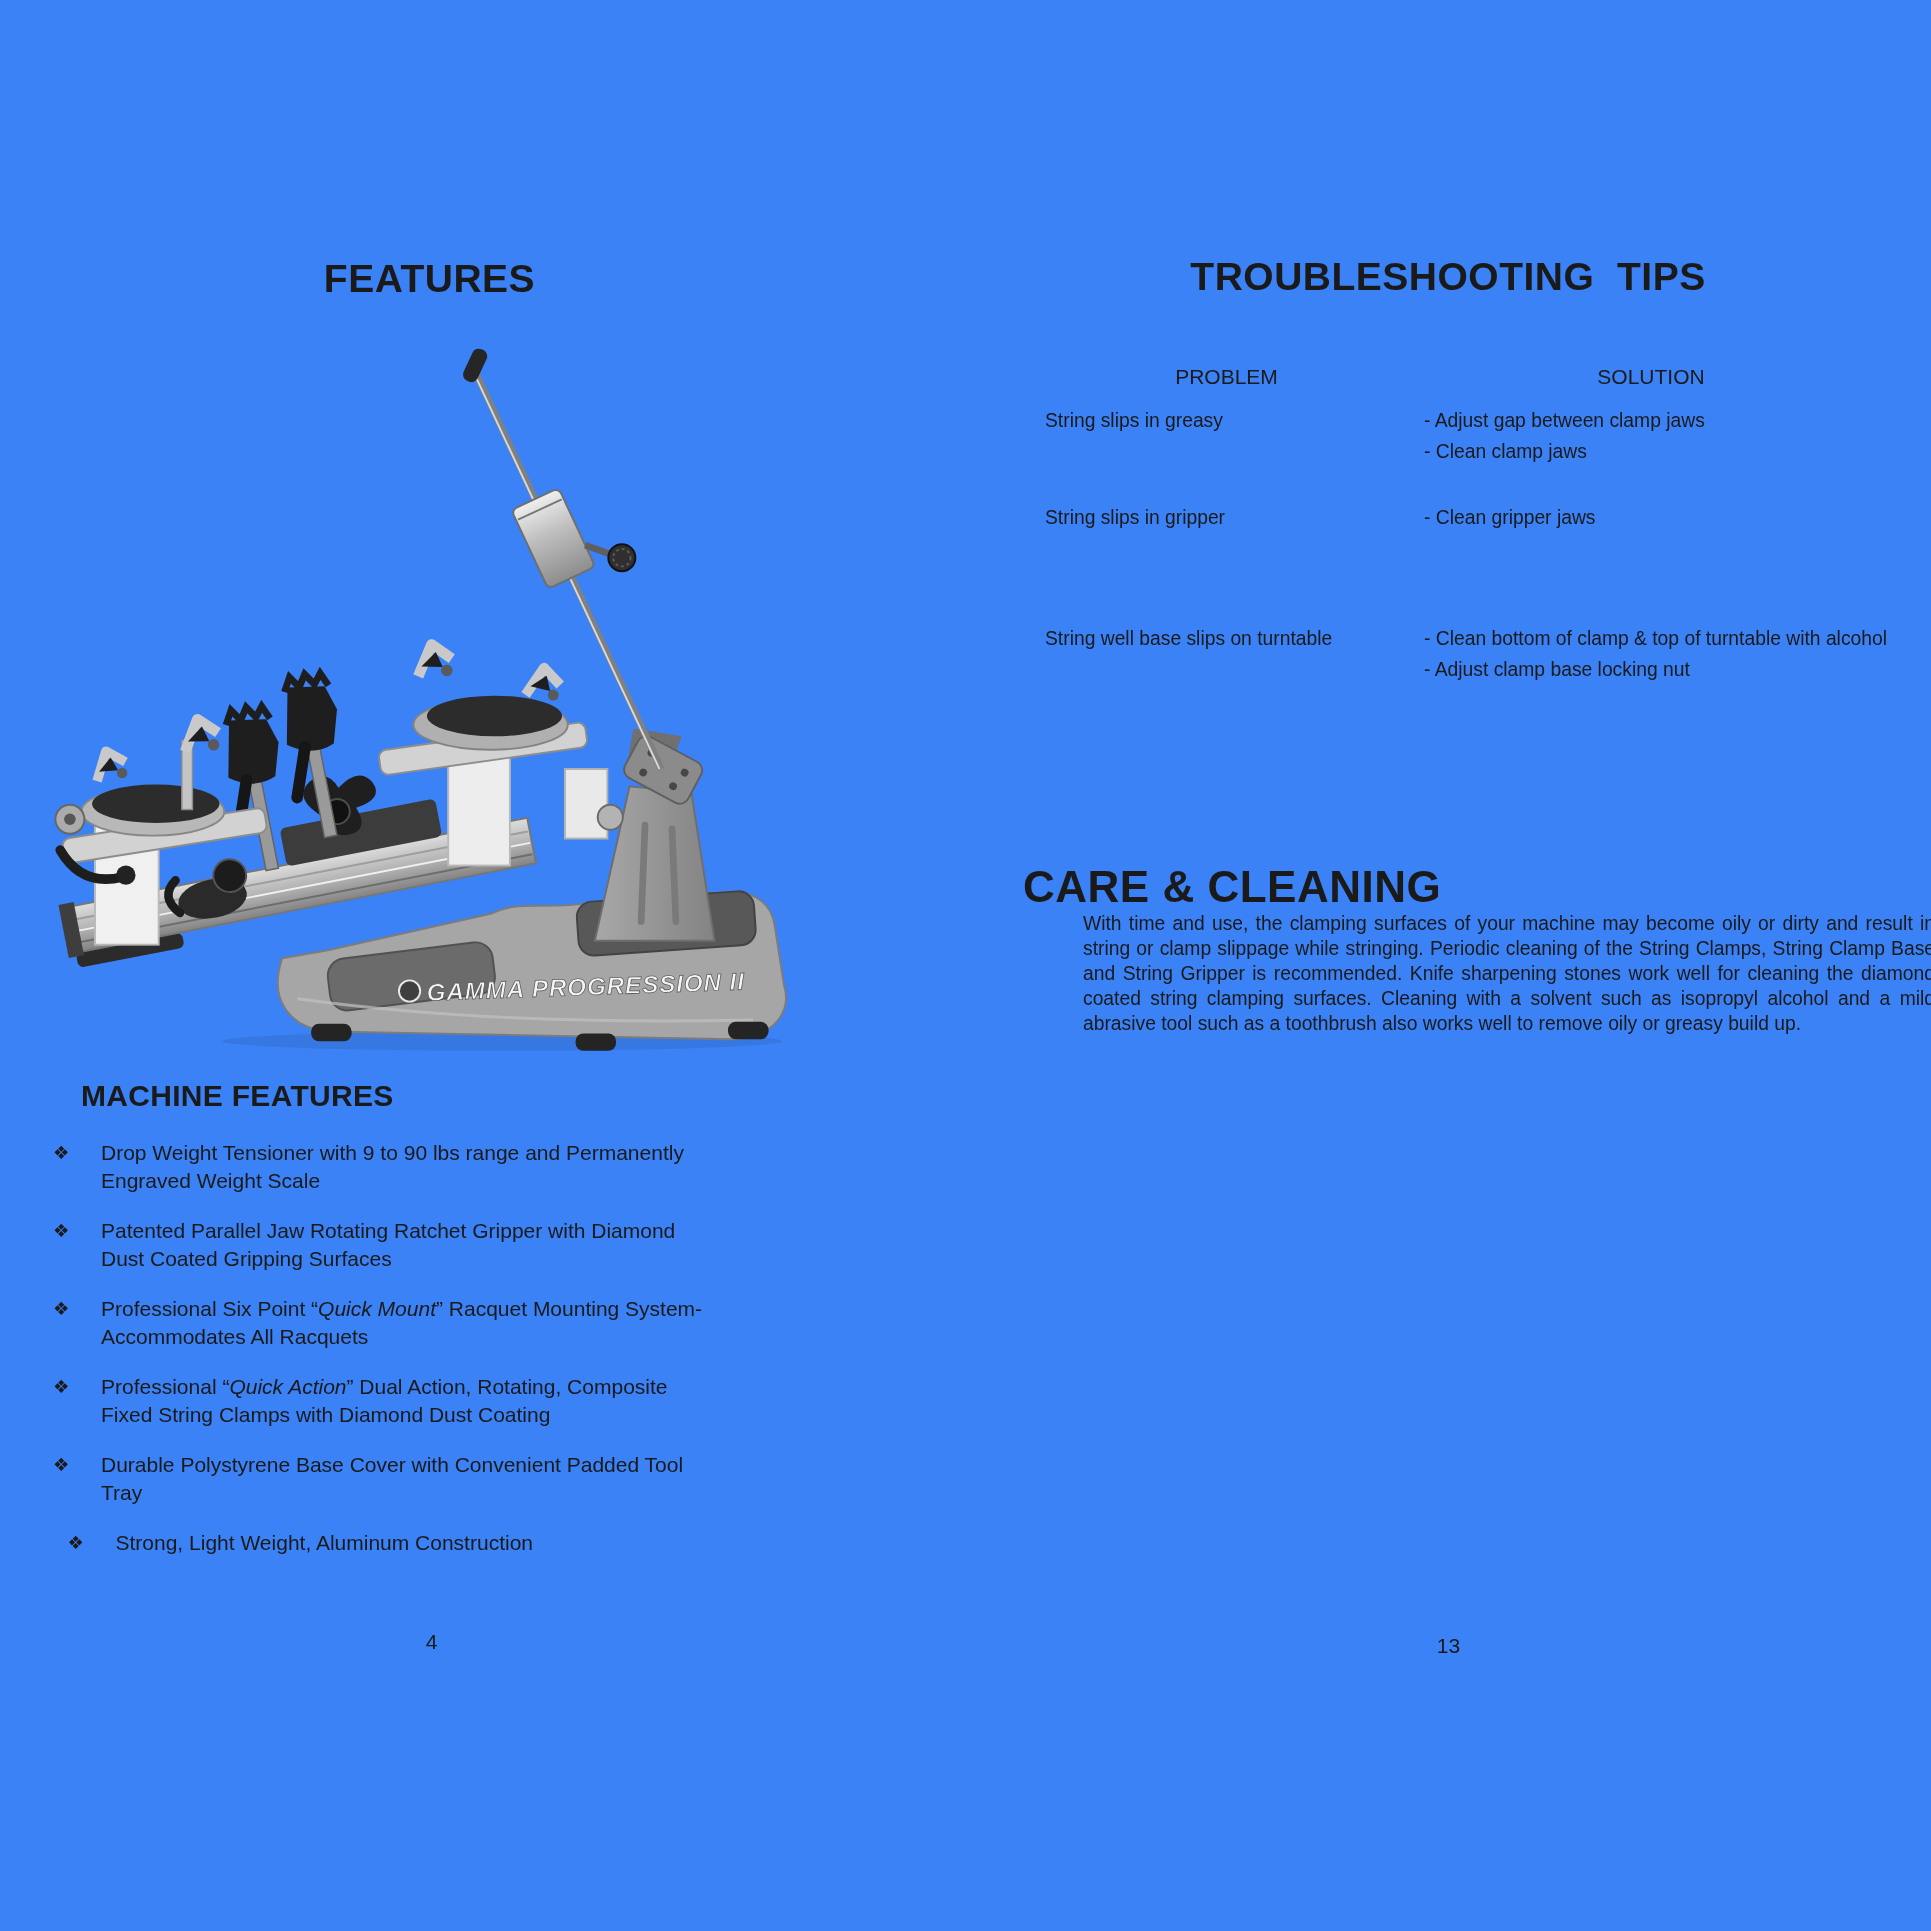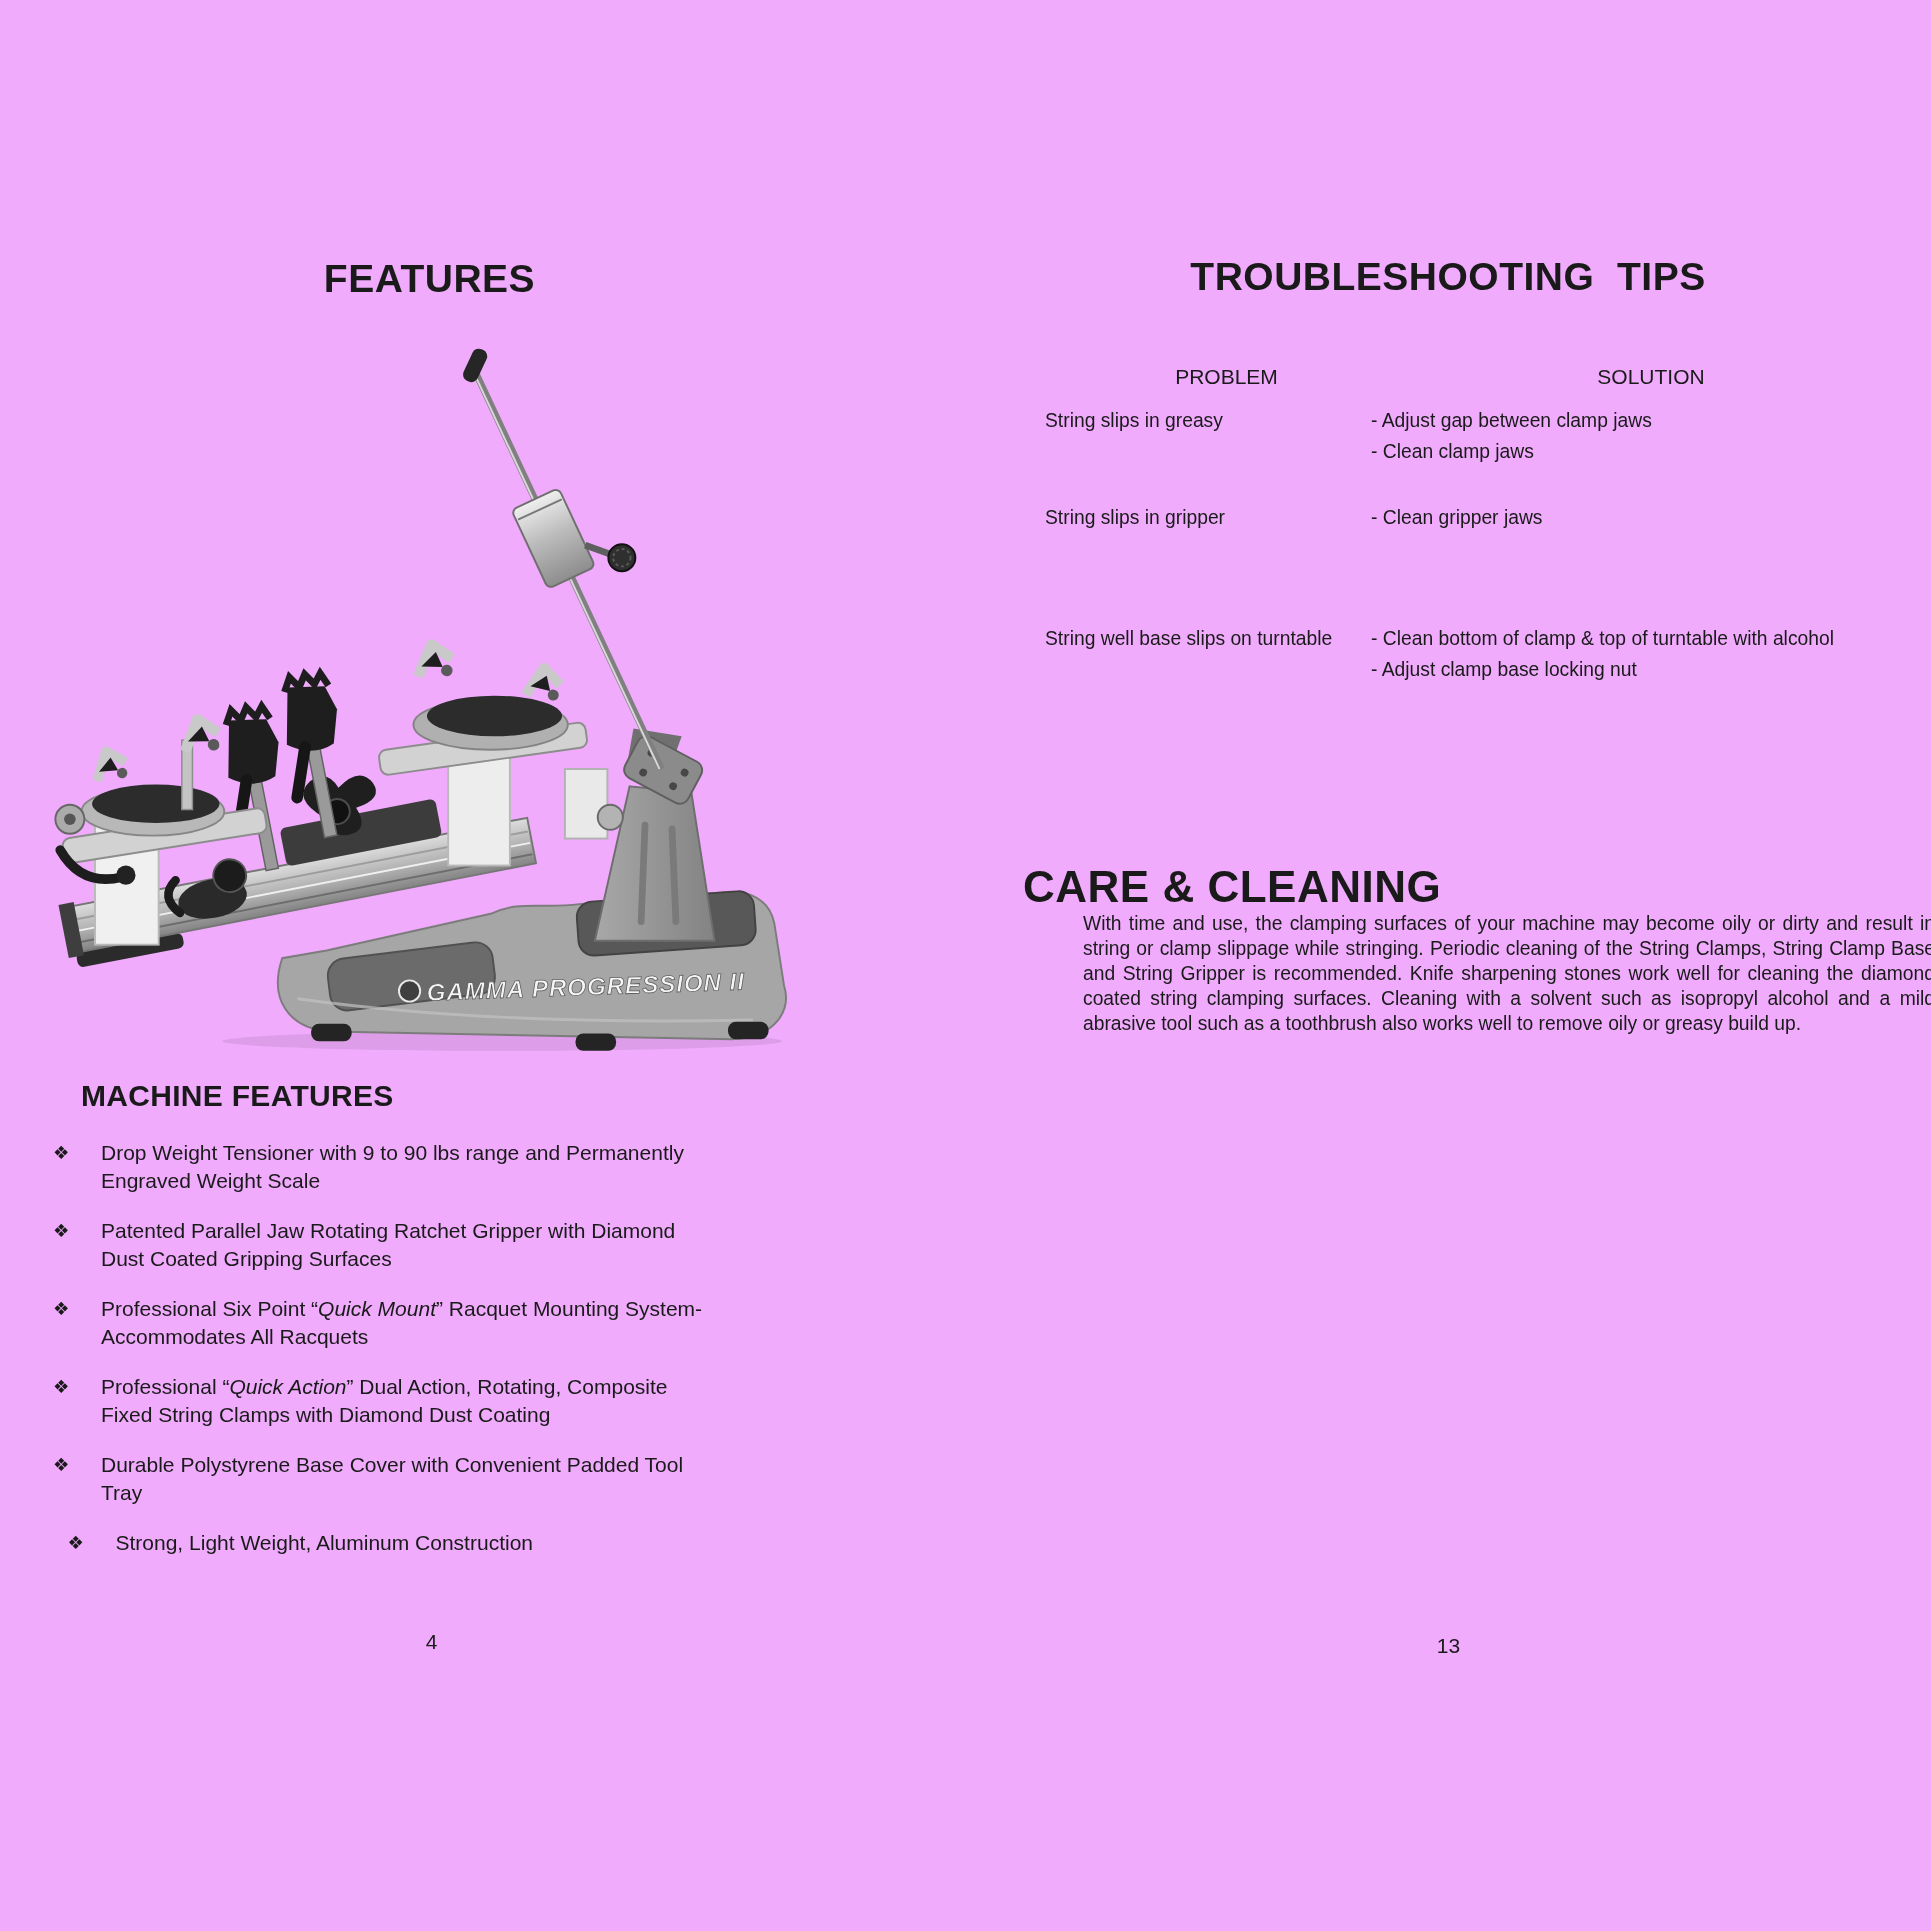--- a/index.html
+++ b/index.html
@@ -1,37 +1,37 @@
 <!DOCTYPE html>
 <html><head>
 <meta charset="utf-8">
 <style>
   html,body{margin:0;padding:0;background:#ffffff;}
-  .sheet{position:relative;width:1931px;height:1931px;background:#f0abfc;overflow:hidden;
+  .sheet{position:relative;width:1931px;height:1931px;background:#3b82f6;overflow:hidden;
          font-family:"Liberation Sans",sans-serif;color:#1a1a1a;}
   .abs{position:absolute;}
   h1,h2{margin:0;font-weight:bold;}
   .page-title{font-size:39px;letter-spacing:0.5px;text-align:center;white-space:pre;}
   .lp-title{left:0;top:257px;width:859px;}
   .rp-title{left:1023px;top:255px;width:850px;}
   .figure{left:39px;top:323px;width:772px;height:729px;}
   .mf-heading{left:81px;top:1079px;font-size:30px;letter-spacing:0.3px;}
   .mf-list{left:53px;top:1139px;width:686px;list-style:none;margin:0;padding:0;}
   .mf-list li{display:flex;margin:0 0 22px 0;font-size:21px;line-height:28px;}
   .mf-list li.indent{margin-left:14.5px;}
   .bullet{flex:none;width:48px;font-size:18.3px;line-height:28px;}
   .mf-txt{width:618px;}
   .pagenum{font-size:21px;text-align:center;width:97px;}
   .pn-left{left:383px;top:1630px;}
   .pn-right{left:1400px;top:1634px;}
   .col-head{font-size:21px;text-align:center;text-underline-offset:3.9px;}
   .ch-problem{left:1043px;top:365px;width:367px;}
   .ch-solution{left:1424px;top:365px;width:454px;}
   .tbl-problem{left:1045px;width:377px;font-size:19.3px;line-height:31px;}
-  .tbl-solutions{left:1371px;width:473px;font-size:19.3px;line-height:31px;}
+  .tbl-solutions{left:1424px;width:473px;font-size:19.3px;line-height:31px;}
   .sol-item{padding-left:17.4px;text-indent:-17.4px;}
   .r1{top:405px;} .r2{top:502px;} .r3{top:623px;}
   .care-heading{left:1023px;top:862px;width:850px;font-size:44px;text-align:left;letter-spacing:0.5px;}
   .care-body{left:1083px;top:911px;width:852px;font-size:19.3px;line-height:25px;text-align:justify;margin:0;}
   i{font-style:italic;}
 </style>
 </head>
 <body>
 
 <div class="sheet">

